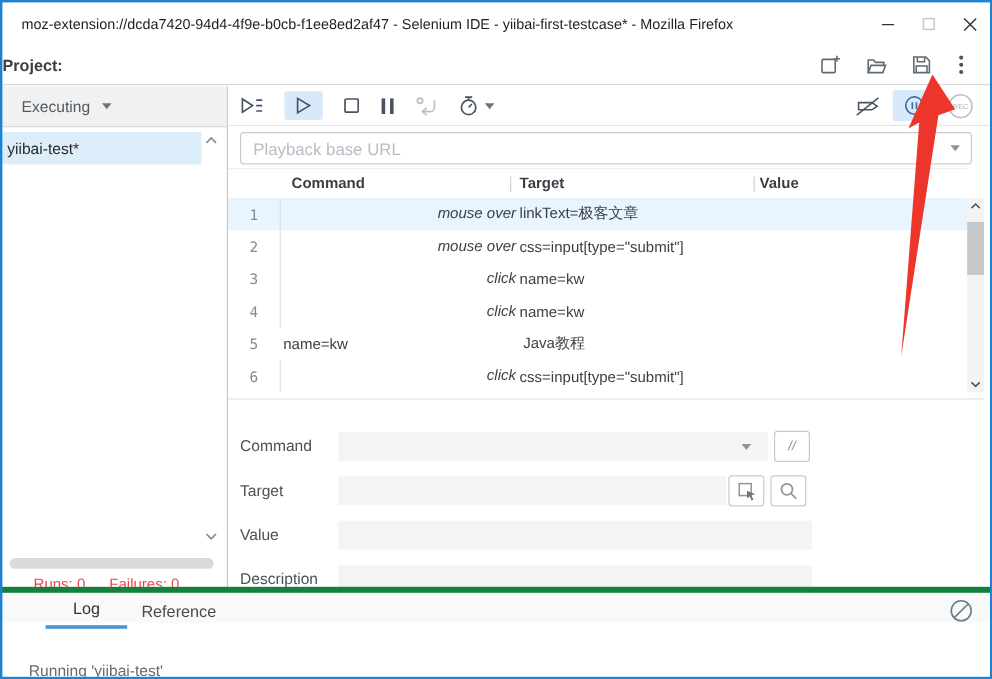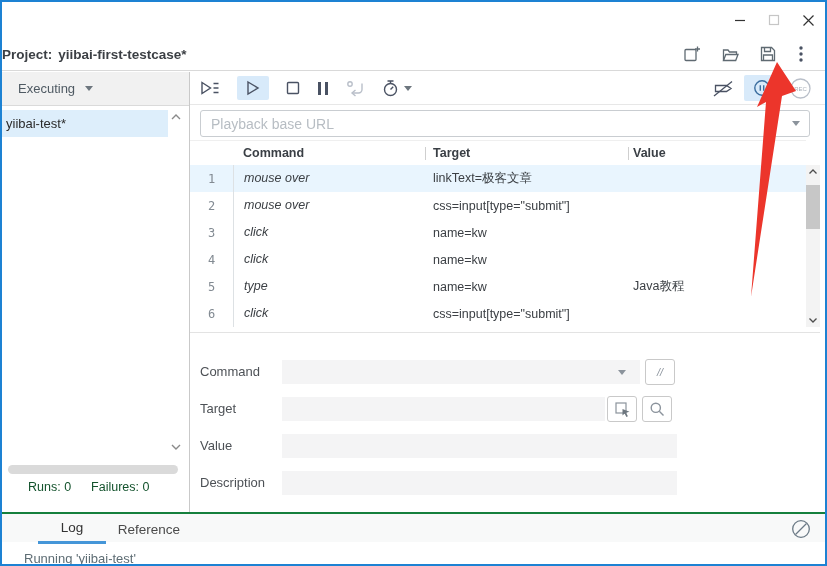--- a/index.html
+++ b/index.html
@@ -21,21 +21,21 @@
   .pbtn { display:flex; align-items:center; justify-content:center; width:22px; height:22px; color:#5f6a72; }
 
   
   .sidebar { position:absolute; left:2px; top:72px; width:188px; height:446px; border-right:1px solid #c9c9c9; background:#fff; }
   .side-head { height:34px; background:#f1f1f1; border-bottom:1px solid #dadada; display:flex; align-items:center; padding-left:16px; font-size:13px; color:#4f5a63; }
   .side-head .caret { margin-left:10px; }
   .side-item { position:absolute; left:0; top:38px; width:166px; height:27px; background:#ddeefb; display:flex; align-items:center; padding-left:4px; font-size:13px; color:#2b2b2b; }
   .side-chevron-up { position:absolute; right:8px; top:42px; }
   .side-chevron-dn { position:absolute; right:8px; top:372px; }
   .side-hscroll { position:absolute; left:6px; top:393px; width:170px; height:9px; border-radius:5px; background:#dadada; }
-  .side-runs { position:absolute; left:26px; top:408px; font-size:12.5px; color:#14532d; display:flex; gap:20px; }
+  .side-runs { position:absolute; left:26px; top:408px; font-size:12.5px; color:#ef4444; display:flex; gap:20px; }
 
   
   .main { position:absolute; left:190px; top:72px; width:635px; height:446px; background:#fff; }
   .toolbar { position:absolute; left:0; top:0; width:100%; height:33px; border-bottom:1px solid #e7e7e7; display:flex; align-items:center; padding:0 13px 0 10px; }
   .tgroup-l { display:flex; align-items:center; gap:17px; }
   .tgroup-r { margin-left:auto; display:flex; align-items:center; gap:9px; }
   .tool { display:flex; align-items:center; justify-content:center; color:#4a5263; }
   .tool.hl { background:#d8eafa; border-radius:2px; padding:4px 9px; }
   .tool.dim { color:#b9bfc9; }
   .timer-wrap { display:flex; align-items:center; gap:5px; }
@@ -51,57 +51,58 @@
   .c-cmd { width:197px; padding-left:10px; }
   .c-tgt { width:200px; padding-left:3px; }
   .c-val { flex:1; padding-left:3px; }
   .hsep { position:absolute; top:6px; width:1px; height:13px; background:#cfcfcf; }
   .hsep.s1 { left:235px; } .hsep.s2 { left:438px; }
 
   .tbody { position:absolute; left:0; top:93px; width:616px; }
   .trow { display:flex; align-items:center; height:27px; font-size:12.5px; color:#3c4045; background:#fff; }
   .trow.selected { background:#e9f5fe; }
   .trow .c-num { font-family:"DejaVu Sans Mono", monospace; font-size:12px; color:#828a92; }
-  .trow .c-cmd { font-style:italic; border-left:1px solid #dde1e4; height:27px; line-height:27px; }
+  .trow .c-cmd { font-style:italic; border-left:1px solid #dde1e4; height:27px; line-height:27px;text-align:right; }
   .table-bottom { position:absolute; left:0; top:260px; width:630px; border-top:1px solid #e3e3e3; }
 
   
   .vscroll { position:absolute; left:616px; top:93px; width:14px; height:162px; background:#f3f3f3; }
   .vs-up { position:absolute; left:3px; top:4px; }
   .vs-dn { position:absolute; left:3px; bottom:4px; }
   .vs-thumb { position:absolute; left:0; top:20px; width:14px; height:44px; background:#c7c7c7; }
 
   
   .flabel { position:absolute; left:10px; height:24px; line-height:24px; font-size:13px; color:#4d5156; }
   .finput { position:absolute; height:24px; background:#f4f4f5; border:none; font-size:12.5px; color:#333; padding:0 8px; font-family:"Liberation Sans",sans-serif; }
   .fbtn { position:absolute; width:30px; height:26px; background:#fff; border:1px solid #c9c9c9; border-radius:3px; display:flex; align-items:center; justify-content:center; color:#8b939c; }
   .cmd-caret { position:absolute; left:428px; top:298px; }
 
   
-  .tabbar { position:absolute; left:0; top:512px; width:827px; height:30px; background:#f8f9f9; border-top:2px solid #15803d; }
+  .tabbar { position:absolute; left:0; top:489px; width:827px; height:30px; background:#f8f9f9; border-top:5px solid #15803d; }
   .tab { position:absolute; top:0; height:30px; display:flex; align-items:center; justify-content:center; font-size:13.5px; color:#4a4a4a; }
   .tab.active { border-bottom:3px solid #4596d8; color:#333; }
   .tab-log { left:38px; width:68px; }
   .tab-ref { left:112px; width:74px; }
   .clearlog { position:absolute; right:16px; top:5px; color:#6b7a86; }
   .logline { position:absolute; left:0; top:548px; width:827px; height:16px; overflow:hidden; background:#fff; }
   .logline span { position:absolute; left:24px; top:3px; font-size:13px; color:#5e6d74; }
 
   .caret { width:0; height:0; border-left:4px solid transparent; border-right:4px solid transparent; border-top:5px solid #8b939c; }
   .caret.dark { border-top-color:#6d767e; }
 
   .arrow-overlay { position:absolute; inset:0; z-index:60; pointer-events:none; }
   svg { display:block; }
 </style>
 </head>
 <body>
 
 <div class="window">
 
   <div class="titlebar">
+    <div class="title">moz-extension://dcda7420-94d4-4f9e-b0cb-f1ee8ed2af47 - Selenium IDE - yiibai-first-testcase* - Mozilla Firefox</div>
     <div class="controls">
       <div class="tb-btn">
         <svg width="12" height="12" viewBox="0 0 12 12">
             <line x1="1" y1="6.5" x2="11" y2="6.5" stroke="#333" stroke-width="1.2"></line>
           </svg>
       </div>
       <div class="tb-btn">
         <svg width="12" height="12" viewBox="0 0 12 12">
             <rect x="1.5" y="1.5" width="9" height="9" fill="none" stroke="#c6c6c6" stroke-width="1.2"></rect>
           </svg>
@@ -110,21 +111,20 @@
         <svg width="13" height="13" viewBox="0 0 13 13">
             <path d="M1.5 1.5 L11.5 11.5 M11.5 1.5 L1.5 11.5" stroke="#333" stroke-width="1.2"></path>
           </svg>
       </div>
     </div>
   </div>
 
   <div class="projectbar">
     <div class="ptext">
       <span>Project:</span>
-      <span>yiibai-first-testcase*</span>
     </div>
     <div class="picons">
       <div class="pbtn">
         <svg width="19" height="18" viewBox="0 0 19 18" fill="none" stroke="currentColor" stroke-width="1.3">
           <rect x="2" y="4.5" width="11" height="11" rx="1"></rect>
             <path d="M14.5 1.5v5M12 4h5"></path>
         </svg>
       </div>
       <div class="pbtn">
         <svg width="19" height="17" viewBox="0 0 19 17" fill="none" stroke="currentColor" stroke-width="1.3">
@@ -272,21 +272,20 @@
         <span class="c-val"></span>
       </div>
       <div class="trow">
         <span class="c-num">4</span>
         <span class="c-cmd">click</span>
         <span class="c-tgt">name=kw</span>
         <span class="c-val"></span>
       </div>
       <div class="trow">
         <span class="c-num">5</span>
-        <span class="c-cmd">type</span>
         <span class="c-tgt">name=kw</span>
         <span class="c-val">Java教程</span>
       </div>
       <div class="trow">
         <span class="c-num">6</span>
         <span class="c-cmd">click</span>
         <span class="c-tgt">css=input[type="submit"]</span>
         <span class="c-val"></span>
       </div>
     </div>

